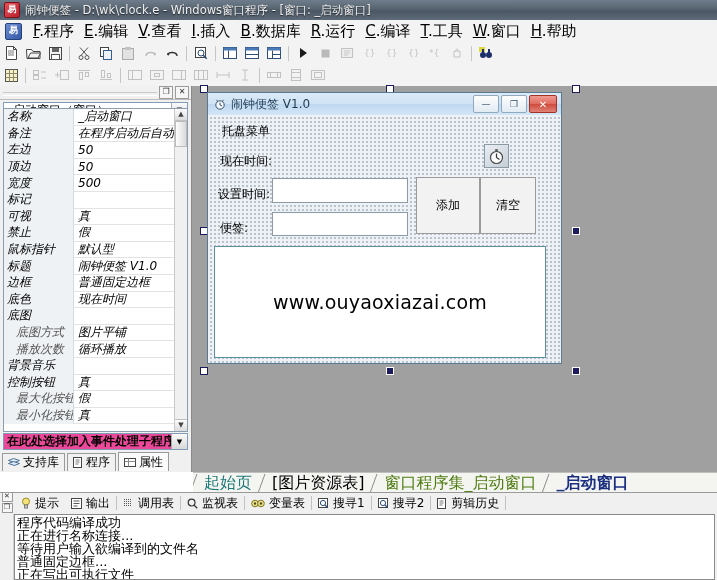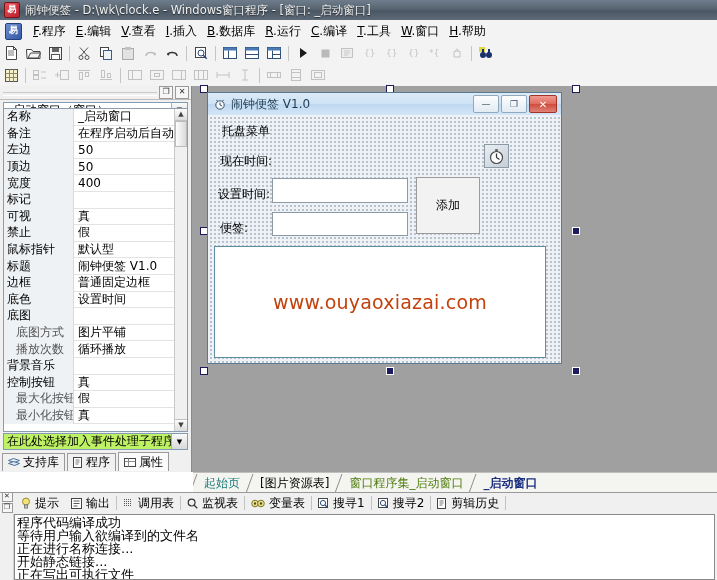--- a/index.html
+++ b/index.html
@@ -37,21 +37,21 @@
     border-bottom:1px solid #dcdcdc;
     display:flex;align-items:center;
   }
   .menubar .m-icon{
     width:15px;height:15px;margin:0 6px 0 5px;flex:0 0 auto;
     background:linear-gradient(135deg,#6e8fd0,#3558a8);
     border:1px solid #22427e;border-radius:2px;
     color:#fff;font-size:9px;line-height:13px;text-align:center;font-weight:bold;
   }
   .menu-item{
-    padding:2px 5px;color:#000;font-size:12px;white-space:nowrap;cursor:default;
+    padding:2px 5px;color:#000;font-size:15px;white-space:nowrap;cursor:default;
   }
   .menu-item u{text-decoration:underline;}
 
   
   .toolbar{
     position:absolute;left:0;width:717px;height:22px;
     background:#f3f3f3;display:flex;align-items:center;
     border-bottom:1px solid #e2e2e2;
   }
   .toolbar.row1{top:42px;}
@@ -113,39 +113,39 @@
     height:11px;width:12px;background:linear-gradient(to bottom,#fdfdfd,#dcdcdc);
     border-bottom:1px solid #c0c0c0;
     font-size:7px;text-align:center;line-height:10px;color:#444;
   }
   .prop-scroll .arrow.bot{position:absolute;bottom:0;border-top:1px solid #c0c0c0;border-bottom:none;}
   .prop-scroll .thumb{
     position:absolute;top:12px;left:0;width:12px;height:26px;
     background:linear-gradient(to right,#fdfdfd,#dadada);border:1px solid #bcbcbc;
     box-sizing:border-box;
   }
-  .prop-rows{position:absolute;left:0;top:0;right:12px;bottom:0;overflow:hidden;}
+  .prop-rows{position:absolute;left:0;top:0;right:12px;bottom:0;overflow:hidden;font-style:italic;}
   .prow{
     display:flex;height:16.6px;align-items:center;
     border-bottom:1px solid #e3e3e3;box-sizing:border-box;font-size:12px;
   }
   .prow .pname{
     width:70px;flex:0 0 70px;background:#eff2f5;color:#000;
     padding-left:3px;box-sizing:border-box;
     border-right:1px solid #d4dae0;white-space:nowrap;overflow:hidden;
   }
   .prow .pval{
     flex:1;padding-left:4px;color:#000;background:#fff;white-space:nowrap;overflow:hidden;
     box-sizing:border-box;height:100%;display:flex;align-items:center;
   }
   .prow.sel .pname{background:#0a55b5;color:#fff;}
   .prow.indent .pname{padding-left:12px;color:#555;}
   .event-combo{
     position:absolute;left:3px;right:3px;bottom:22px;height:17px;
-    background:#bef264;border:1px solid #7f9db9;display:flex;align-items:center;box-sizing:border-box;
+    background:#ec4899;border:1px solid #7f9db9;display:flex;align-items:center;box-sizing:border-box;font-weight:bold;
   }
   .event-combo .txt{flex:1;padding-left:3px;font-size:12px;white-space:nowrap;overflow:hidden;}
   .event-combo .arrow{width:15px;height:15px;background:linear-gradient(to bottom,#fafafa,#d8d8d8);
     border-left:1px solid #aeaeae;display:flex;align-items:center;justify-content:center;font-size:7px;}
   .dock-tabs{
     position:absolute;left:2px;right:2px;bottom:1px;height:19px;
     display:flex;align-items:flex-end;
   }
   .dock-tab{
     height:17px;display:flex;align-items:center;padding:0 5px;margin-right:2px;
@@ -210,32 +210,32 @@
     position:absolute;background:linear-gradient(145deg,#e9eef3,#c6ced6);
     border:1px solid #8c9aa6;box-sizing:border-box;
     display:flex;align-items:center;justify-content:center;font-size:15px;color:#4a4a4a;
   }
   .fw-edit{
     position:absolute;background:#ffffff;border:1px solid #5f8ea0;box-sizing:border-box;
     display:flex;align-items:center;justify-content:center;overflow:hidden;
   }
   .wm-text{
     font-family:"DejaVu Sans","Liberation Sans",sans-serif;
-    font-size:19px;color:#c2410c;white-space:nowrap;letter-spacing:.2px;
+    font-size:19px;color:#000000;white-space:nowrap;letter-spacing:.2px;
   }
 
   
   .designtabs{
     position:absolute;left:193px;top:472px;width:524px;height:20px;
     background:#f4f4f0;border-top:1px solid #bfbfbf;border-bottom:1px solid #9a9a9a;
     display:flex;align-items:center;overflow:hidden;
   }
   .dtab{
     position:relative;height:19px;display:flex;align-items:center;
-    padding:0 9px 0 11px;font-size:12px;white-space:nowrap;cursor:default;color:#000;
+    padding:0 9px 0 11px;font-size:16px;white-space:nowrap;cursor:default;color:#000;
   }
   .dtab::before{content:"";position:absolute;left:0;top:0;bottom:0;width:9px;
     border-left:1px solid #8d8d8d;transform:skewX(-20deg);}
   .dtab.t-start{color:#1d7a7a;}
   .dtab.t-global{color:#7d6c2a;}
   .dtab.t-pic{color:#000000;}
   .dtab.t-prog{color:#4d7c0f;}
   .dtab.t-win{color:#1b2f80;font-weight:bold;}
 
   
@@ -552,21 +552,21 @@
           <div class="prow">
               <div class="pname">左边</div>
               <div class="pval">50</div>
             </div>
           <div class="prow">
               <div class="pname">顶边</div>
               <div class="pval">50</div>
             </div>
           <div class="prow">
               <div class="pname">宽度</div>
-              <div class="pval">400</div>
+              <div class="pval">500</div>
             </div>
           <div class="prow">
               <div class="pname">标记</div>
               <div class="pval"></div>
             </div>
           <div class="prow">
               <div class="pname">可视</div>
               <div class="pval">真</div>
             </div>
           <div class="prow">
@@ -580,21 +580,21 @@
           <div class="prow">
               <div class="pname">标题</div>
               <div class="pval">闹钟便签 V1.0</div>
             </div>
           <div class="prow">
               <div class="pname">边框</div>
               <div class="pval">普通固定边框</div>
             </div>
           <div class="prow">
               <div class="pname">底色</div>
-              <div class="pval">设置时间</div>
+              <div class="pval">现在时间</div>
             </div>
           <div class="prow">
               <div class="pname">底图</div>
               <div class="pval"></div>
             </div>
           <div class="prow indent">
               <div class="pname">底图方式</div>
               <div class="pval">图片平铺</div>
             </div>
           <div class="prow indent">
@@ -701,20 +701,21 @@
                 <circle cx="8.5" cy="9.5" r="6" fill="#fbfcfd" stroke="#4a4a4a" stroke-width="1.2"></circle>
                 <path d="M8.5 9.5V5.5M8.5 9.5l3 2" stroke="#333" stroke-width="1.2"></path>
                 <rect x="7.2" y="1.2" width="2.6" height="2.4" fill="#555"></rect>
               </svg>
           </div>
 
           <div class="fw-input" style="left:64px;top:63px;width:136px;height:25px;"></div>
           <div class="fw-input" style="left:64px;top:97px;width:136px;height:24px;"></div>
 
           <div class="fw-button" style="left:208px;top:62px;width:64px;height:57px;">添加</div>
+          <div class="fw-button" style="left:272px;top:62px;width:56px;height:57px;">清空</div>
 
           <div class="fw-edit" style="left:6px;top:131px;width:332px;height:112px;">
             <div class="wm-text">www.ouyaoxiazai.com</div>
           </div>
         </div>
       </div>
     </div>
   </div>
 
   <div class="designtabs">
@@ -812,20 +813,20 @@
         </span>
         <span>剪辑历史</span>
       </div>
       <div class="bptab-sep"></div>
     </div>
 
     <div class="bp-leftgutter"></div>
 
     <div class="bp-out">
       <div>程序代码编译成功</div>
+      <div>正在进行名称连接...</div>
       <div>等待用户输入欲编译到的文件名</div>
-      <div>正在进行名称连接...</div>
-      <div>开始静态链接...</div>
+      <div>普通固定边框...</div>
       <div>正在写出可执行文件</div>
     </div>
   </div>
 
 </div>
 
 </body></html>

